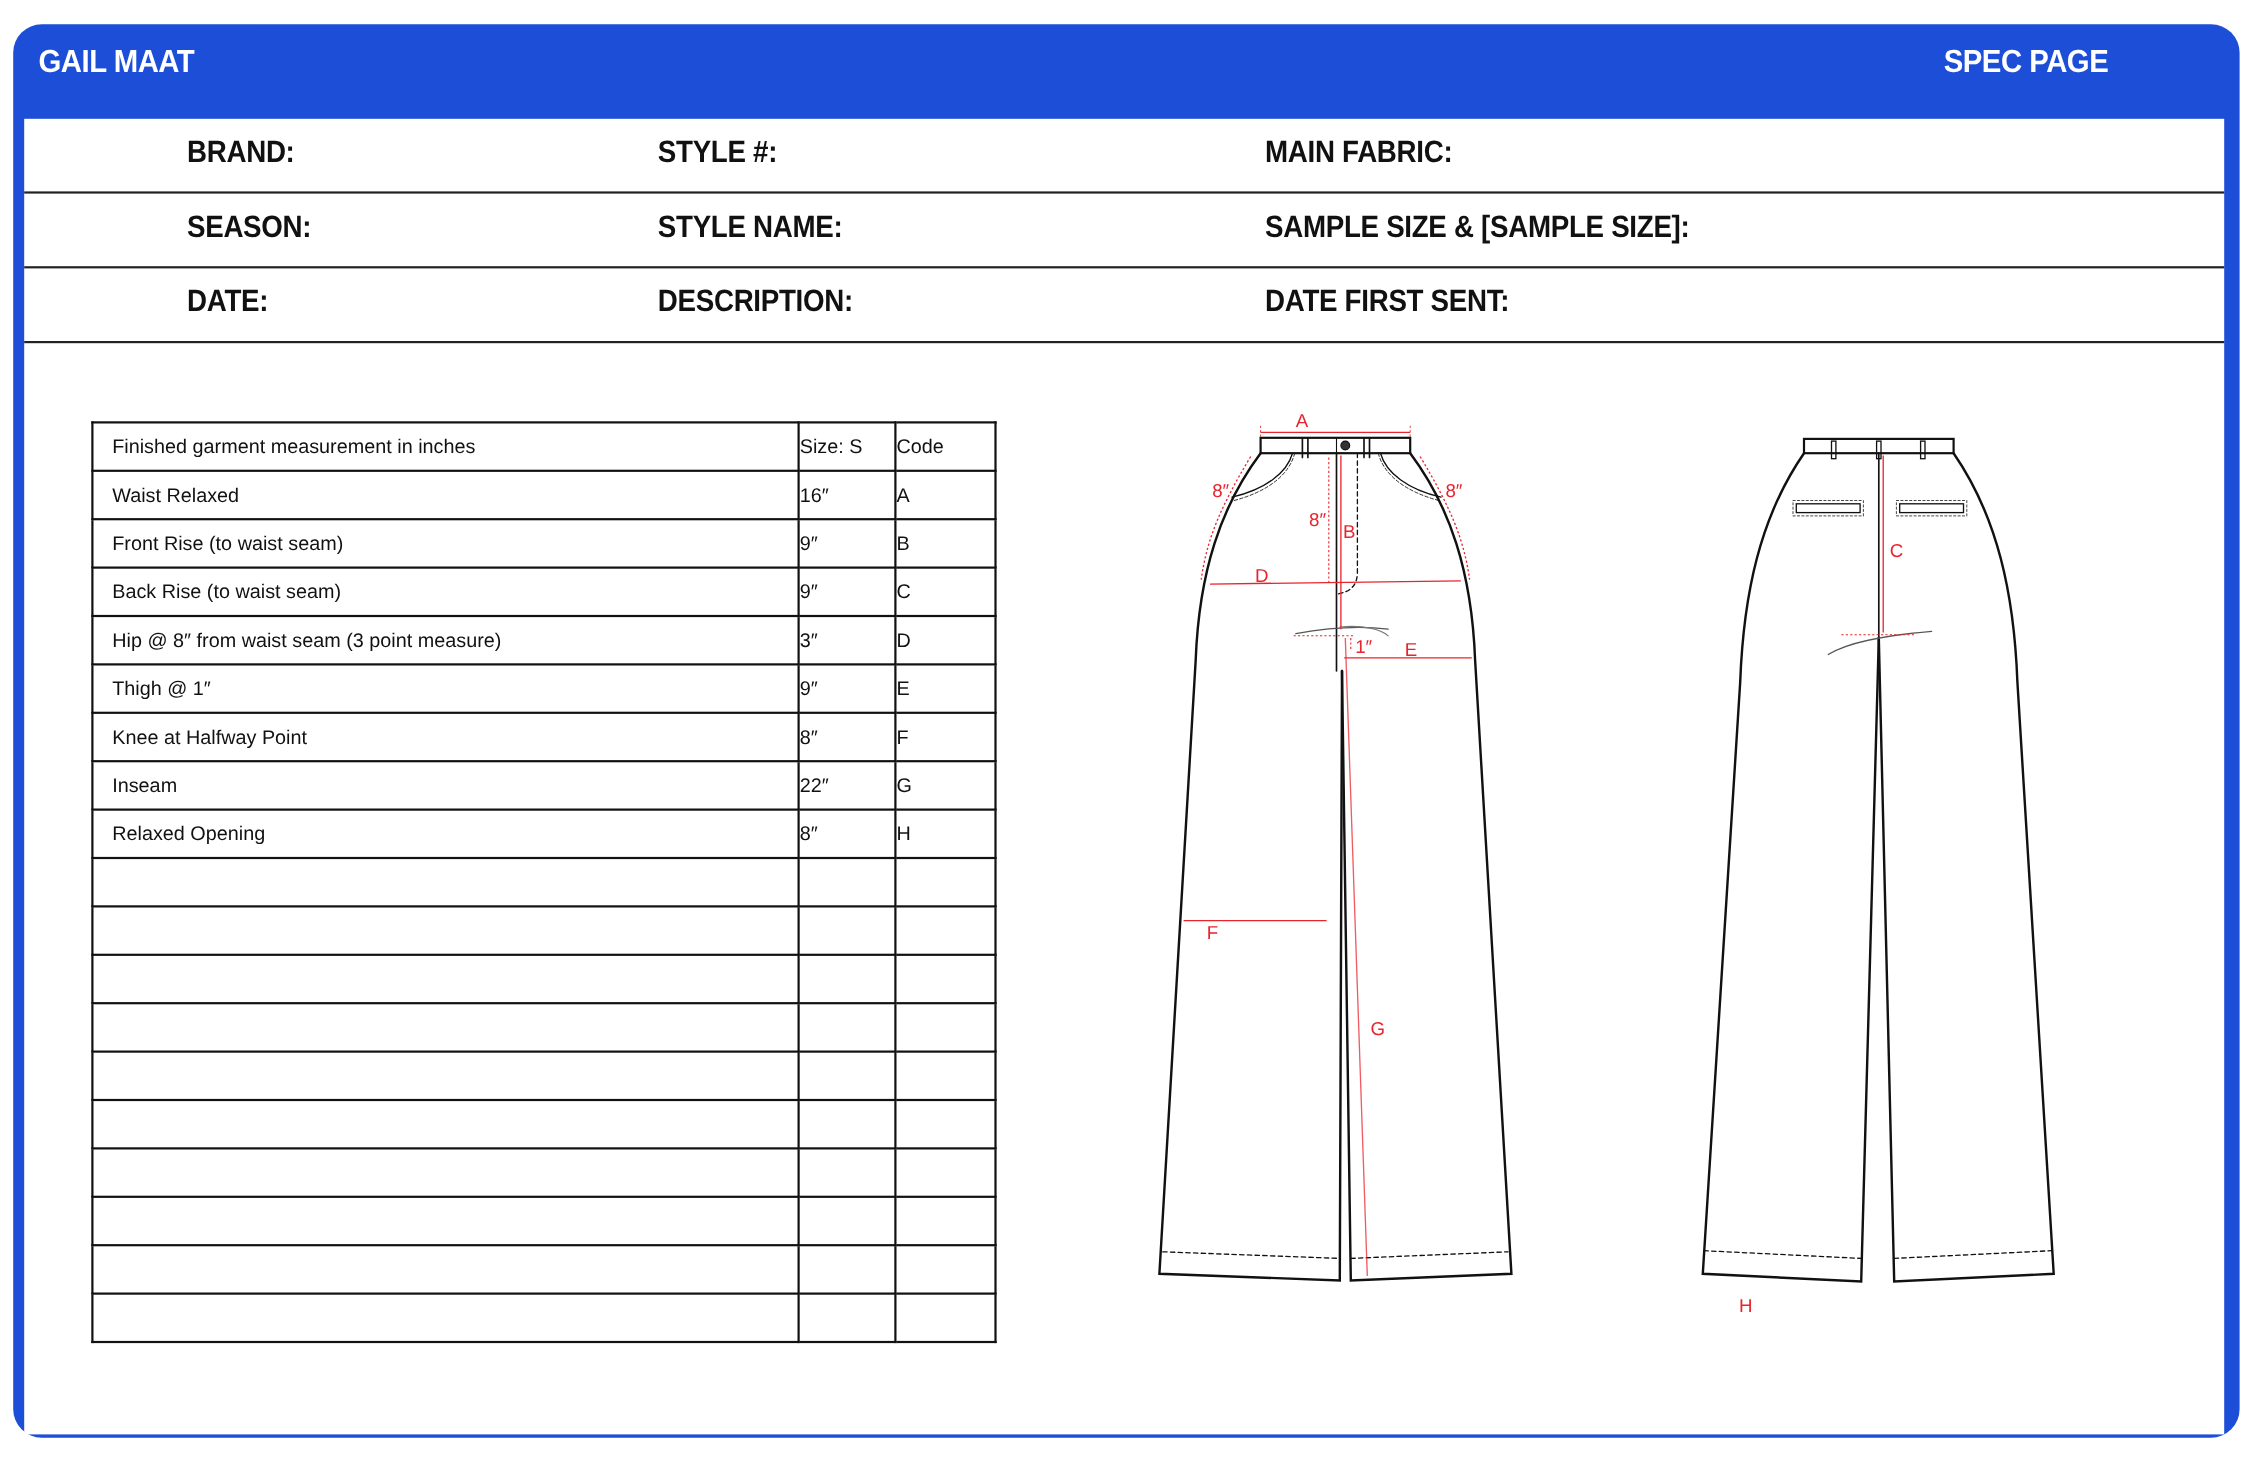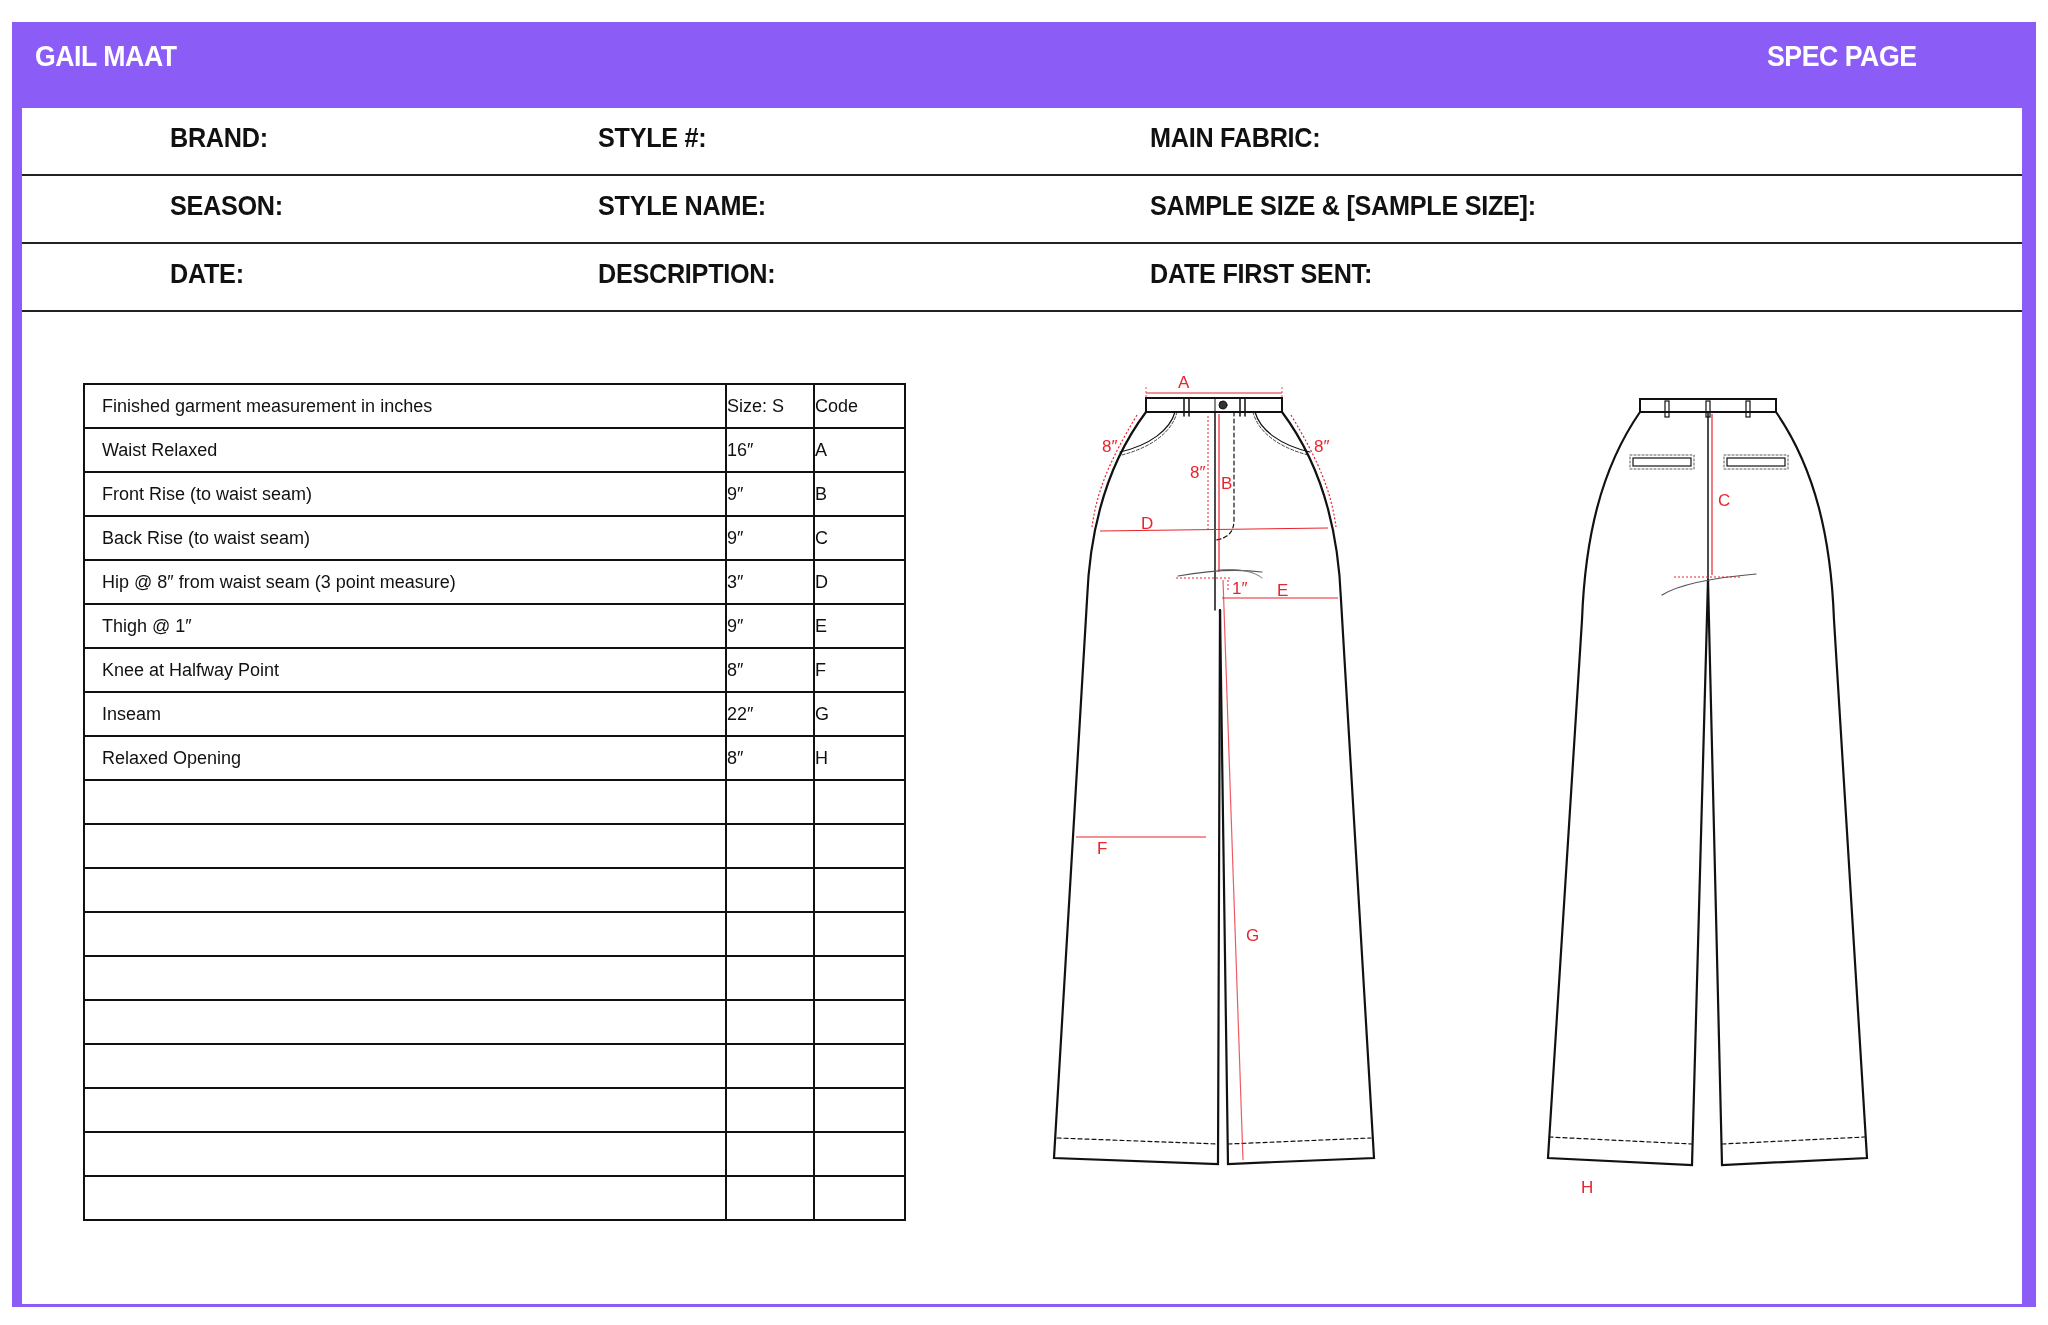--- a/index.html
+++ b/index.html
@@ -1,17 +1,17 @@
 <!DOCTYPE html>
 <html><head>
   <meta charset="utf-8">
   <style>
     html, body { margin: 0; padding: 0; background: #ffffff; }
     body { width: 2048px; height: 1325px; position: relative; overflow: hidden; font-family: "Liberation Sans", sans-serif; }
-    .frame { position: absolute; left: 12px; top: 22px; width: 2024px; height: 1285px; background: #8b5cf6; }
+    .frame { position: absolute; left: 12px; top: 22px; width: 2024px; height: 1285px; background: #1d4ed8; border-radius: 26px; }
     .inner { position: absolute; left: 10px; top: 74px; width: 2000px; height: 1196px; background: #fff; margin-top: 12px; }
     .topbar { position: absolute; left: 0; top: 0; width: 2023px; height: 74px; }
     .brand-name { position: absolute; left: 23px; top: 18px; color: #fff; font-weight: bold; font-size: 29px; letter-spacing: -0.5px; transform: scaleX(0.92); transform-origin: left center; }
     .page-label { position: absolute; left: 1755px; top: 18px; color: #fff; font-weight: bold; font-size: 29px; letter-spacing: -0.5px; transform: scaleX(0.92); transform-origin: left center; }
     .form-row { position: absolute; left: 0; width: 2000px; height: 66px; border-bottom: 2px solid #222; }
     .form-label { position: absolute; top: 14px; font-weight: bold; font-size: 28px; color: #111; letter-spacing: -0.3px; transform: scaleX(0.9); transform-origin: left center; white-space: nowrap; }
     .l1 { left: 148px; }
     .l2 { left: 576px; }
     .l3 { left: 1128px; }
 

